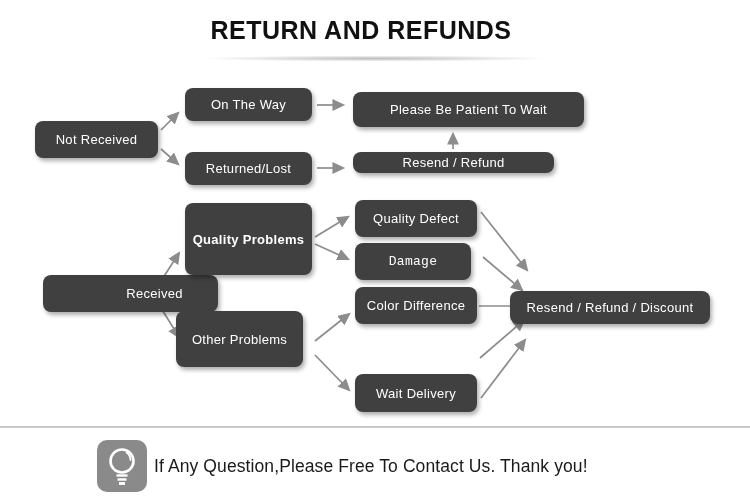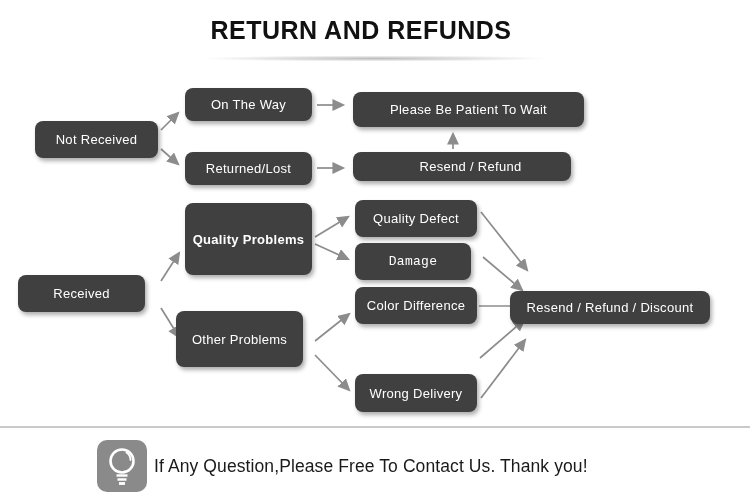--- a/index.html
+++ b/index.html
@@ -46,22 +46,22 @@
     font-size: 13px;
     letter-spacing: 0.3px;
     box-shadow: 2px 3px 4px rgba(0,0,0,0.32);
     text-align: center;
   }
   
   .n-not-received            { left: 35px;  top: 121px; width: 123px; height: 37px; }
   .n-on-the-way              { left: 185px; top: 88px;  width: 127px; height: 33px; }
   .n-returned-lost           { left: 185px; top: 152px; width: 127px; height: 33px; }
   .n-please-wait             { left: 353px; top: 92px;  width: 231px; height: 35px; }
-  .n-resend-refund           { left: 353px; top: 152px; width: 201px; height: 29px; padding-left: 17px; }
-  .n-received                { left: 18px;  top: 275px; width: 127px; height: 37px; }
+  .n-resend-refund           { left: 353px; top: 152px; width: 201px; height: 21px; }
+  .n-received                { left: 43px;  top: 275px; width: 127px; height: 37px; padding-left: 48px; }
   .n-quality-problems        { left: 185px; top: 203px; width: 127px; height: 72px; font-weight: bold; }
   .n-other-problems          { left: 176px; top: 311px; width: 127px; height: 56px; text-align: center; }
   .n-quality-defect          { left: 355px; top: 200px; width: 122px; height: 37px; }
   .n-damage                  { left: 355px; top: 243px; width: 116px; height: 37px; font-family: Liberation Mono, monospace; }
   .n-color-difference        { left: 355px; top: 287px; width: 122px; height: 37px; }
   .n-not-fit                 { left: 355px; top: 330px; width: 122px; height: 38px; }
   .n-wrong-delivery          { left: 355px; top: 374px; width: 122px; height: 38px; }
   .n-resend-refund-discount  { left: 510px; top: 291px; width: 200px; height: 33px; }
 
   .footer-divider {
@@ -129,21 +129,21 @@
   <div class="node n-on-the-way">On The Way</div>
   <div class="node n-returned-lost">Returned/Lost</div>
   <div class="node n-please-wait">Please Be Patient To Wait</div>
   <div class="node n-resend-refund">Resend / Refund</div>
   <div class="node n-received">Received</div>
   <div class="node n-quality-problems">Quality Problems</div>
   <div class="node n-other-problems">Other Problems</div>
   <div class="node n-quality-defect">Quality Defect</div>
   <div class="node n-damage">Damage</div>
   <div class="node n-color-difference">Color Difference</div>
-  <div class="node n-wrong-delivery">Wrong Delivery</div>
+  <div class="node n-wrong-delivery">Wait Delivery</div>
   <div class="node n-resend-refund-discount">Resend / Refund / Discount</div>
 
   <div class="footer-divider"></div>
   <div class="footer-icon">
     <svg width="40" height="44" viewBox="0 0 40 44" fill="none">
       <circle cx="20" cy="17" r="11.5" stroke="#ffffff" stroke-width="2.6"></circle>
       <path d="M24.5 8.5 A 9 9 0 0 1 28.5 16" stroke="#ffffff" stroke-width="1.8" stroke-linecap="round"></path>
       <line x1="14.5" y1="31.5" x2="25.5" y2="31.5" stroke="#ffffff" stroke-width="2.4"></line>
       <line x1="15.5" y1="35.5" x2="24.5" y2="35.5" stroke="#ffffff" stroke-width="2.4"></line>
       <line x1="17" y1="39.5" x2="23" y2="39.5" stroke="#ffffff" stroke-width="2.8"></line>

